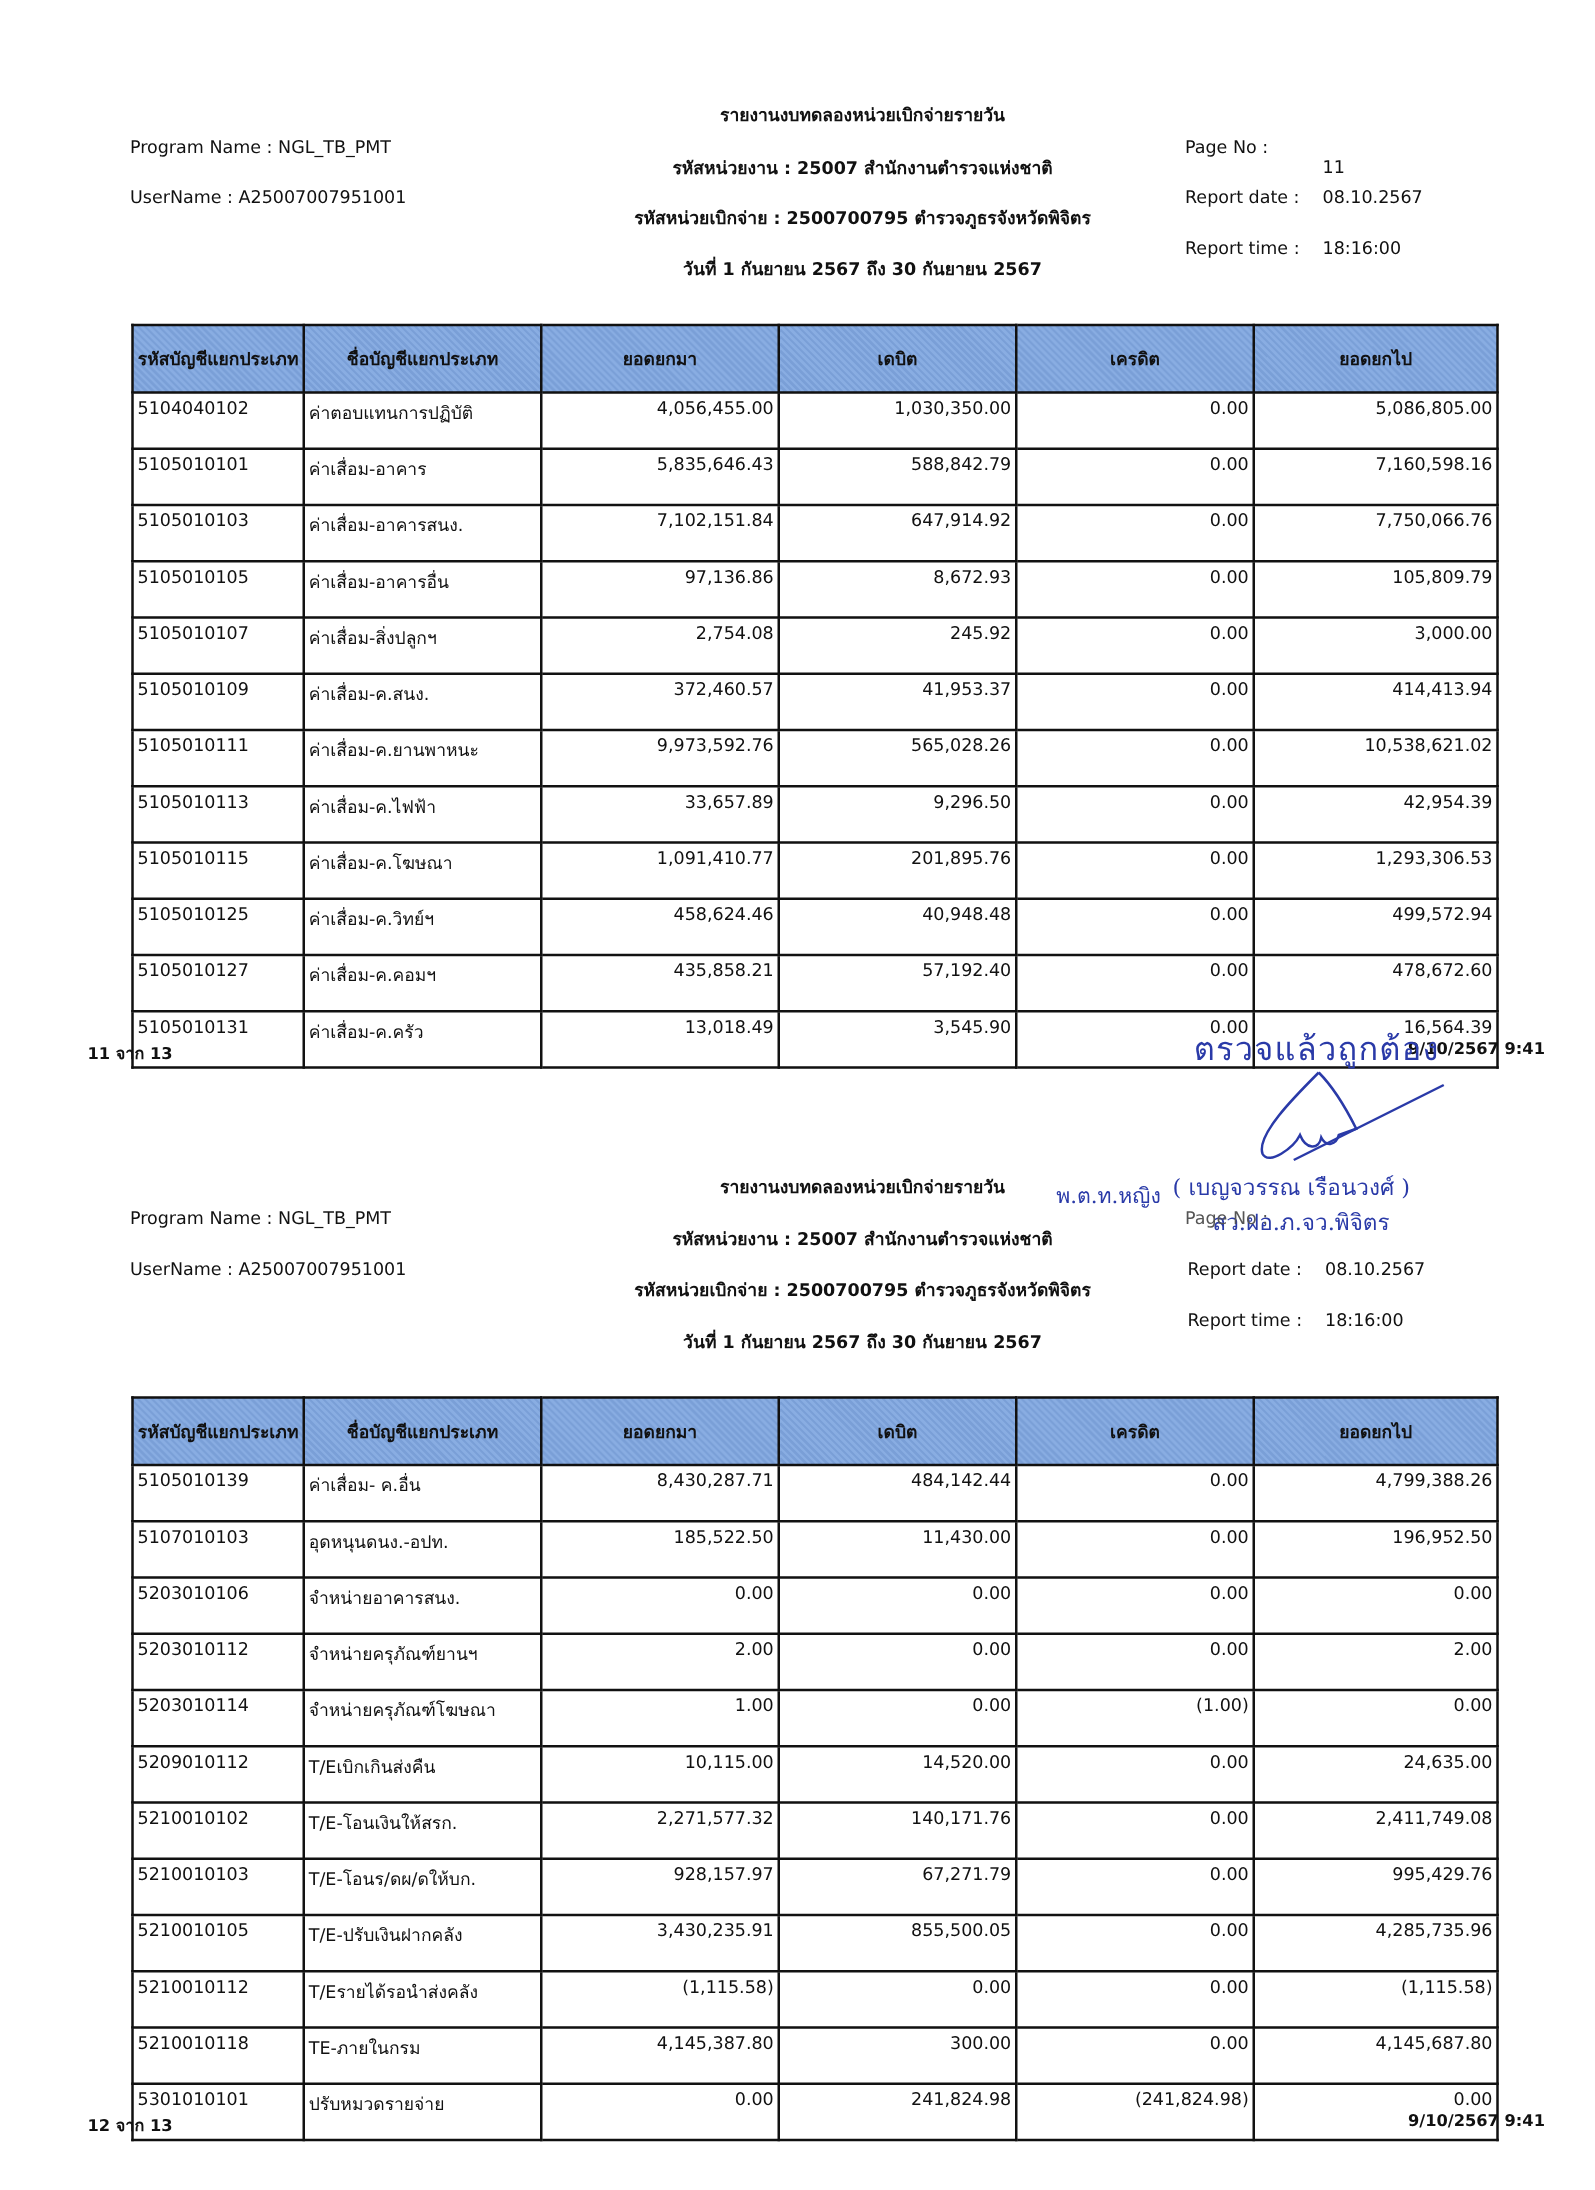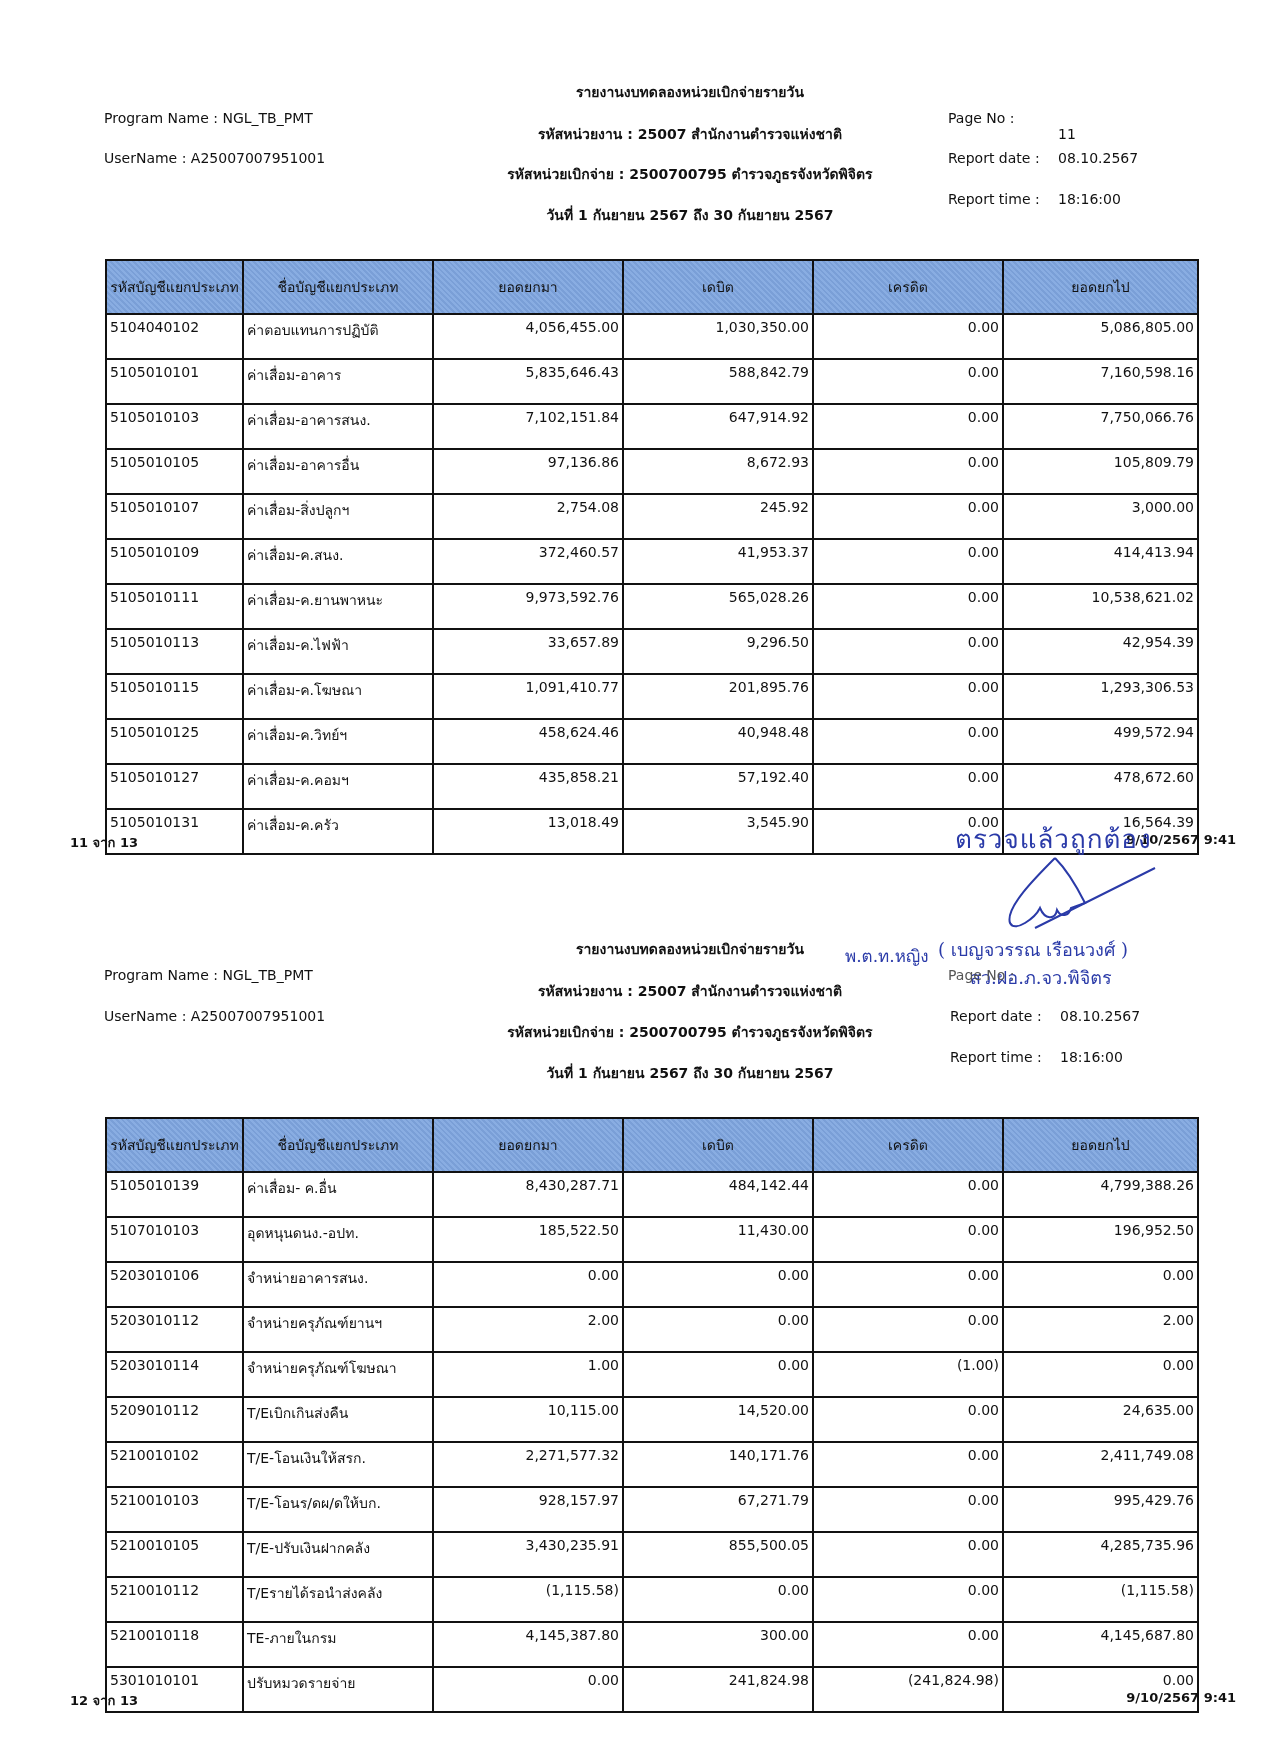--- a/index.html
+++ b/index.html
@@ -5,21 +5,21 @@
   html, body { margin: 0; padding: 0; background: #ffffff; }
   body { width: 1276px; height: 1752px; position: relative; overflow: hidden;
          font-family: "DejaVu Sans", "Liberation Sans", sans-serif; color: #111; }
   .report { position: absolute; left: 0; width: 1276px; }
   .hdr-left { position: absolute; left: 104px; font-size: 14px; }
   .hdr-center { position: absolute; left: 440px; width: 500px; text-align: center; font-size: 14px; font-weight: bold; margin-top: 13px; }
   .hdr-right-label { position: absolute; left: 948px; font-size: 14px; }
   .hdr-right-val { position: absolute; left: 1058px; font-size: 14px; }
   table.ledger { position: absolute; left: 105px; width: 1092px; border-collapse: collapse; table-layout: fixed; font-size: 14px; }
   table.ledger th { background: #7fa6e0; background-image: repeating-linear-gradient(45deg, rgba(255,255,255,0.08) 0 2px, rgba(0,0,0,0.04) 2px 4px);
-                    font-weight: normal; height: 50px; border: 2px solid #111; font-size: 14px; }
+                    font-weight: bold; height: 50px; border: 2px solid #111; font-size: 14px; }
   table.ledger td { border: 2px solid #111; height: 39px; padding: 0 3px; vertical-align: top; padding-top: 4px; white-space: nowrap; overflow: hidden; }
   table.ledger td.num { text-align: right; }
   table.ledger td.code, table.ledger td.name { text-align: left; }
   .footer-left { position: absolute; left: 70px; font-size: 13px; font-weight: bold; }
   .footer-right { position: absolute; right: 40px; font-size: 13px; font-weight: bold; }
   .stamp { position: absolute; color: #2a3aa8; font-family: "DejaVu Serif", serif; }
   .stamp-main { font-size: 26px; letter-spacing: 1px; }
   .stamp-rank { font-size: 17px; }
   .stamp-name { font-size: 18px; }
   .stamp-pos { font-size: 18px; }

